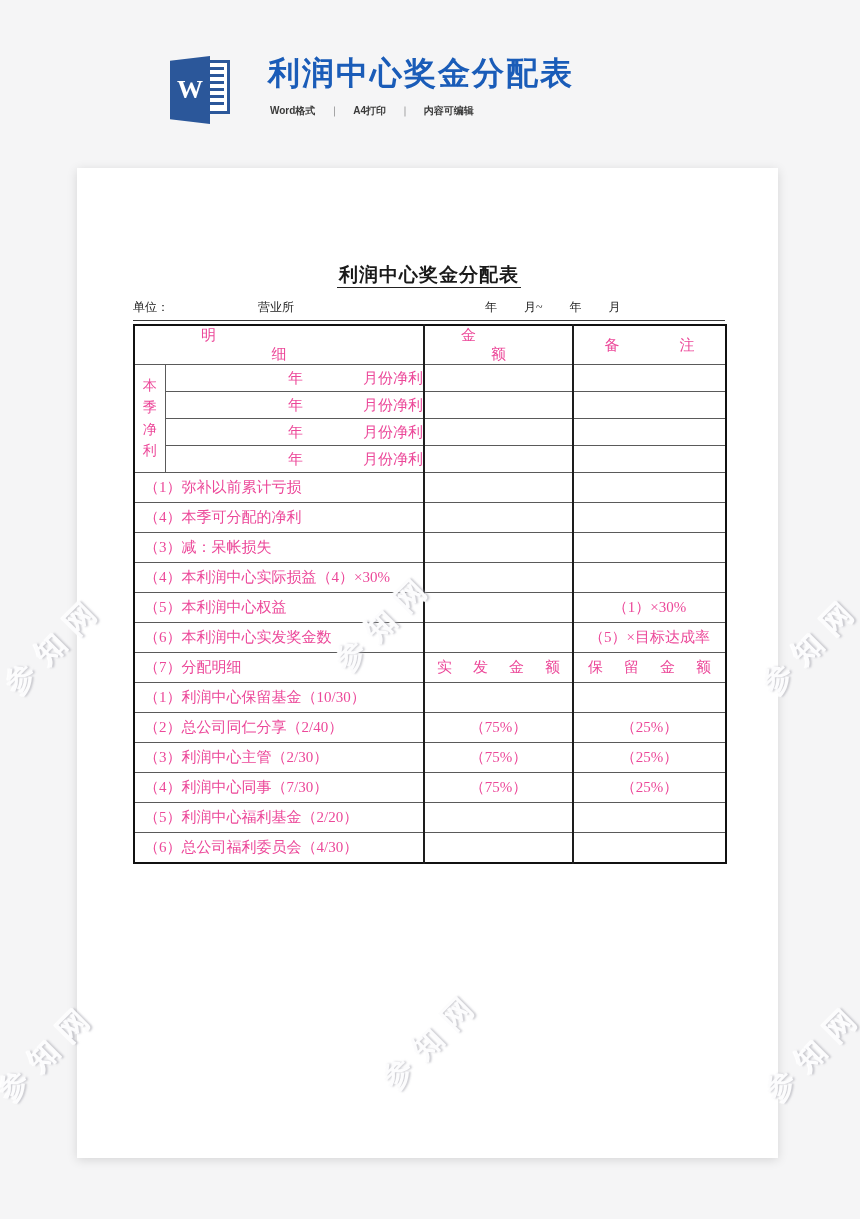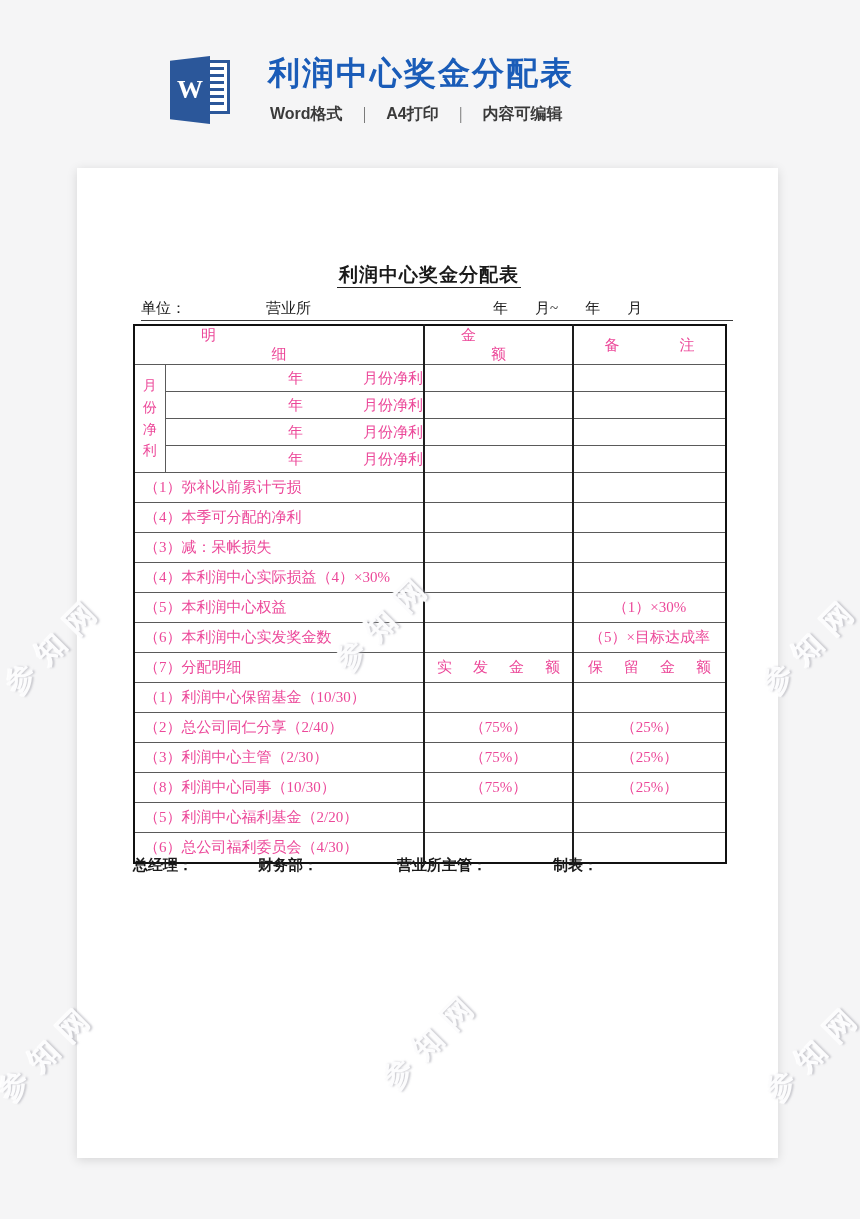--- a/index.html
+++ b/index.html
@@ -10,36 +10,36 @@
   .brand{position:absolute;left:0;top:0;width:860px;height:168px;}
   .word-icon{position:absolute;left:168px;top:56px;width:64px;height:68px;}
   .word-icon .page{position:absolute;right:2px;top:4px;width:32px;height:54px;background:#fff;
        border:3px solid #2b579a;box-sizing:border-box;}
   .word-icon .page i{display:block;height:3px;background:#2b579a;margin:4px 3px 0 6px;}
   .word-icon .slab{position:absolute;left:2px;top:0;width:40px;height:68px;background:#2b579a;
        clip-path:polygon(0 7%,100% 0,100% 100%,0 93%);display:flex;align-items:center;justify-content:center;}
   .word-icon .slab span{color:#fff;font-weight:bold;font-size:26px;font-family:"Liberation Serif",serif;}
   .brand-title{position:absolute;left:268px;top:52px;font-size:32px;font-weight:bold;
        color:#1a5cb8;letter-spacing:2px;white-space:nowrap;}
-  .brand-sub{position:absolute;left:270px;top:104px;font-size:16px;font-weight:bold;color:#3a3a3a;
+  .brand-sub{position:absolute;left:270px;top:104px;font-size:10px;font-weight:bold;color:#3a3a3a;
        white-space:nowrap;}
   .brand-sub .sep{color:#777;margin:0 14px;font-weight:normal;}
 
   
   .sheet{position:absolute;left:77px;top:168px;width:701px;height:990px;background:#fff;
        box-shadow:0 2px 10px rgba(0,0,0,0.13);}
   .sheet-inner{position:absolute;left:56px;top:0;width:592px;height:990px;
        font-family:"Liberation Serif",serif;color:#1a1a1a;}
 
   .doc-title{position:absolute;top:94px;left:0;width:592px;text-align:center;
        font-size:19px;font-weight:bold;letter-spacing:1px;}
   .doc-title span{border-bottom:1px solid #222;padding:0 2px 2px 2px;}
 
-  .unit-line{position:absolute;top:131px;left:8px;width:592px;height:21px;
-       border-bottom:1px solid #3a3a3a;font-size:15px;}
+  .unit-line{position:absolute;top:131px;left:0;width:592px;height:21px;
+       border-bottom:1px solid #3a3a3a;font-size:12px;}
   .unit-label{position:absolute;left:0;top:0;}
   .unit-value{position:absolute;left:125px;top:0;}
   .period{position:absolute;left:352px;top:0;display:flex;gap:27px;white-space:nowrap;}
 
   
   table.doc{position:absolute;top:156px;left:0;border-collapse:collapse;table-layout:fixed;
        width:592px;border:2px solid #111;font-family:"Liberation Serif",serif;
        font-size:15px;color:#ec4899;}
   table.doc td{border:1px solid #5a5a5a;padding:0;overflow:hidden;}
   .div-r{border-right:2px solid #1d1d1d !important;}
@@ -114,21 +114,21 @@
         </colgroup>
 
       <tbody>
           <tr class="h-row">
         <td colspan="2" class="ctr div-r"><span class="ls94">明细</span></td>
         <td class="ctr div-r"><span class="ls4">金额</span></td>
         <td class="ctr"><span class="ls4">备注</span></td>
       </tr>
 
       <tr class="n-row">
-        <td rowspan="4" class="side">月份净利</td>
+        <td rowspan="4" class="side">本季净利</td>
         <td class="nlbl div-r">年　　　　月份净利</td>
         <td class="div-r"></td>
         <td></td>
       </tr>
       <tr class="n-row">
         <td class="nlbl div-r">年　　　　月份净利</td>
         <td class="div-r"></td>
         <td></td>
       </tr>
       <tr class="n-row">
@@ -187,43 +187,37 @@
         <td colspan="2" class="lbl div-r">（2）总公司同仁分享（2/40）</td>
         <td class="ctr div-r">（75%）</td>
         <td class="ctr">（25%）</td>
       </tr>
       <tr class="m-row">
         <td colspan="2" class="lbl div-r">（3）利润中心主管（2/30）</td>
         <td class="ctr div-r">（75%）</td>
         <td class="ctr">（25%）</td>
       </tr>
       <tr class="m-row">
-        <td colspan="2" class="lbl div-r">（8）利润中心同事（10/30）</td>
+        <td colspan="2" class="lbl div-r">（4）利润中心同事（7/30）</td>
         <td class="ctr div-r">（75%）</td>
         <td class="ctr">（25%）</td>
       </tr>
       <tr class="m-row">
         <td colspan="2" class="lbl div-r">（5）利润中心福利基金（2/20）</td>
         <td class="ctr div-r"></td>
         <td class="ctr"></td>
       </tr>
       <tr class="m-row">
         <td colspan="2" class="lbl div-r">（6）总公司福利委员会（4/30）</td>
         <td class="ctr div-r"></td>
         <td class="ctr"></td>
       </tr>
     </tbody>
       </table>
 
-    <div class="signs">
-      <span class="sg0">总经理：</span>
-      <span class="sg1">财务部：</span>
-      <span class="sg2">营业所主管：</span>
-      <span class="sg3">制表：</span>
-    </div>
 
   </div>
 </div>
 
 <div class="wm" style="left:55px;top:645px;">参知网</div>
 <div class="wm" style="left:385px;top:622px;">参知网</div>
 <div class="wm" style="left:812px;top:645px;">参知网</div>
 <div class="wm" style="left:48px;top:1052px;">参知网</div>
 <div class="wm" style="left:432px;top:1040px;">参知网</div>
 <div class="wm" style="left:815px;top:1052px;">参知网</div>

